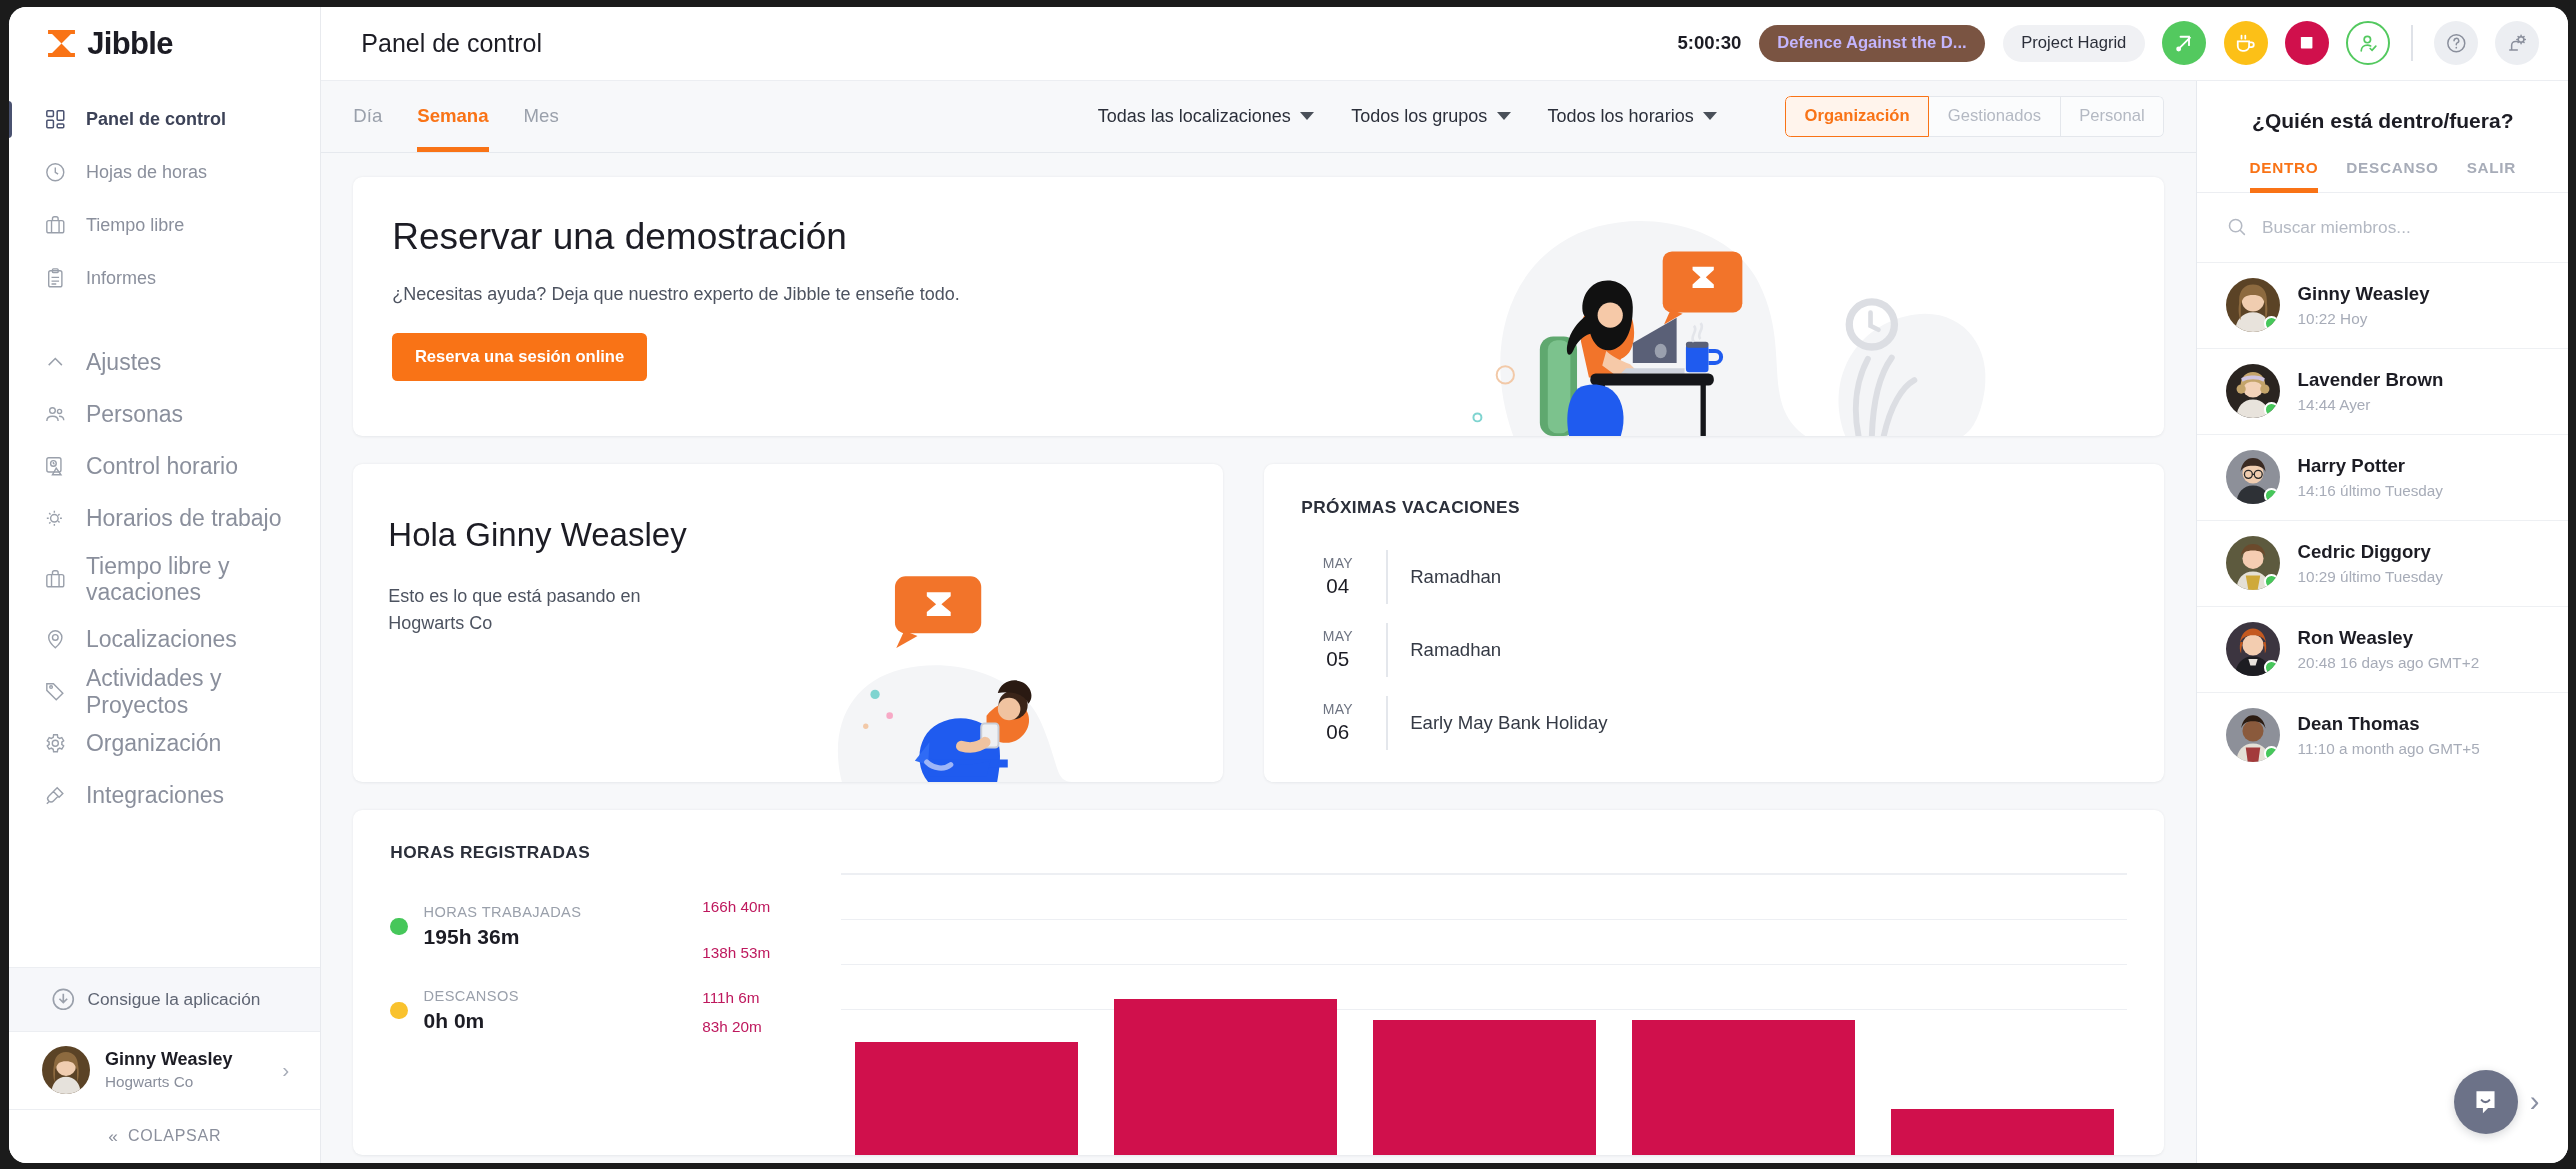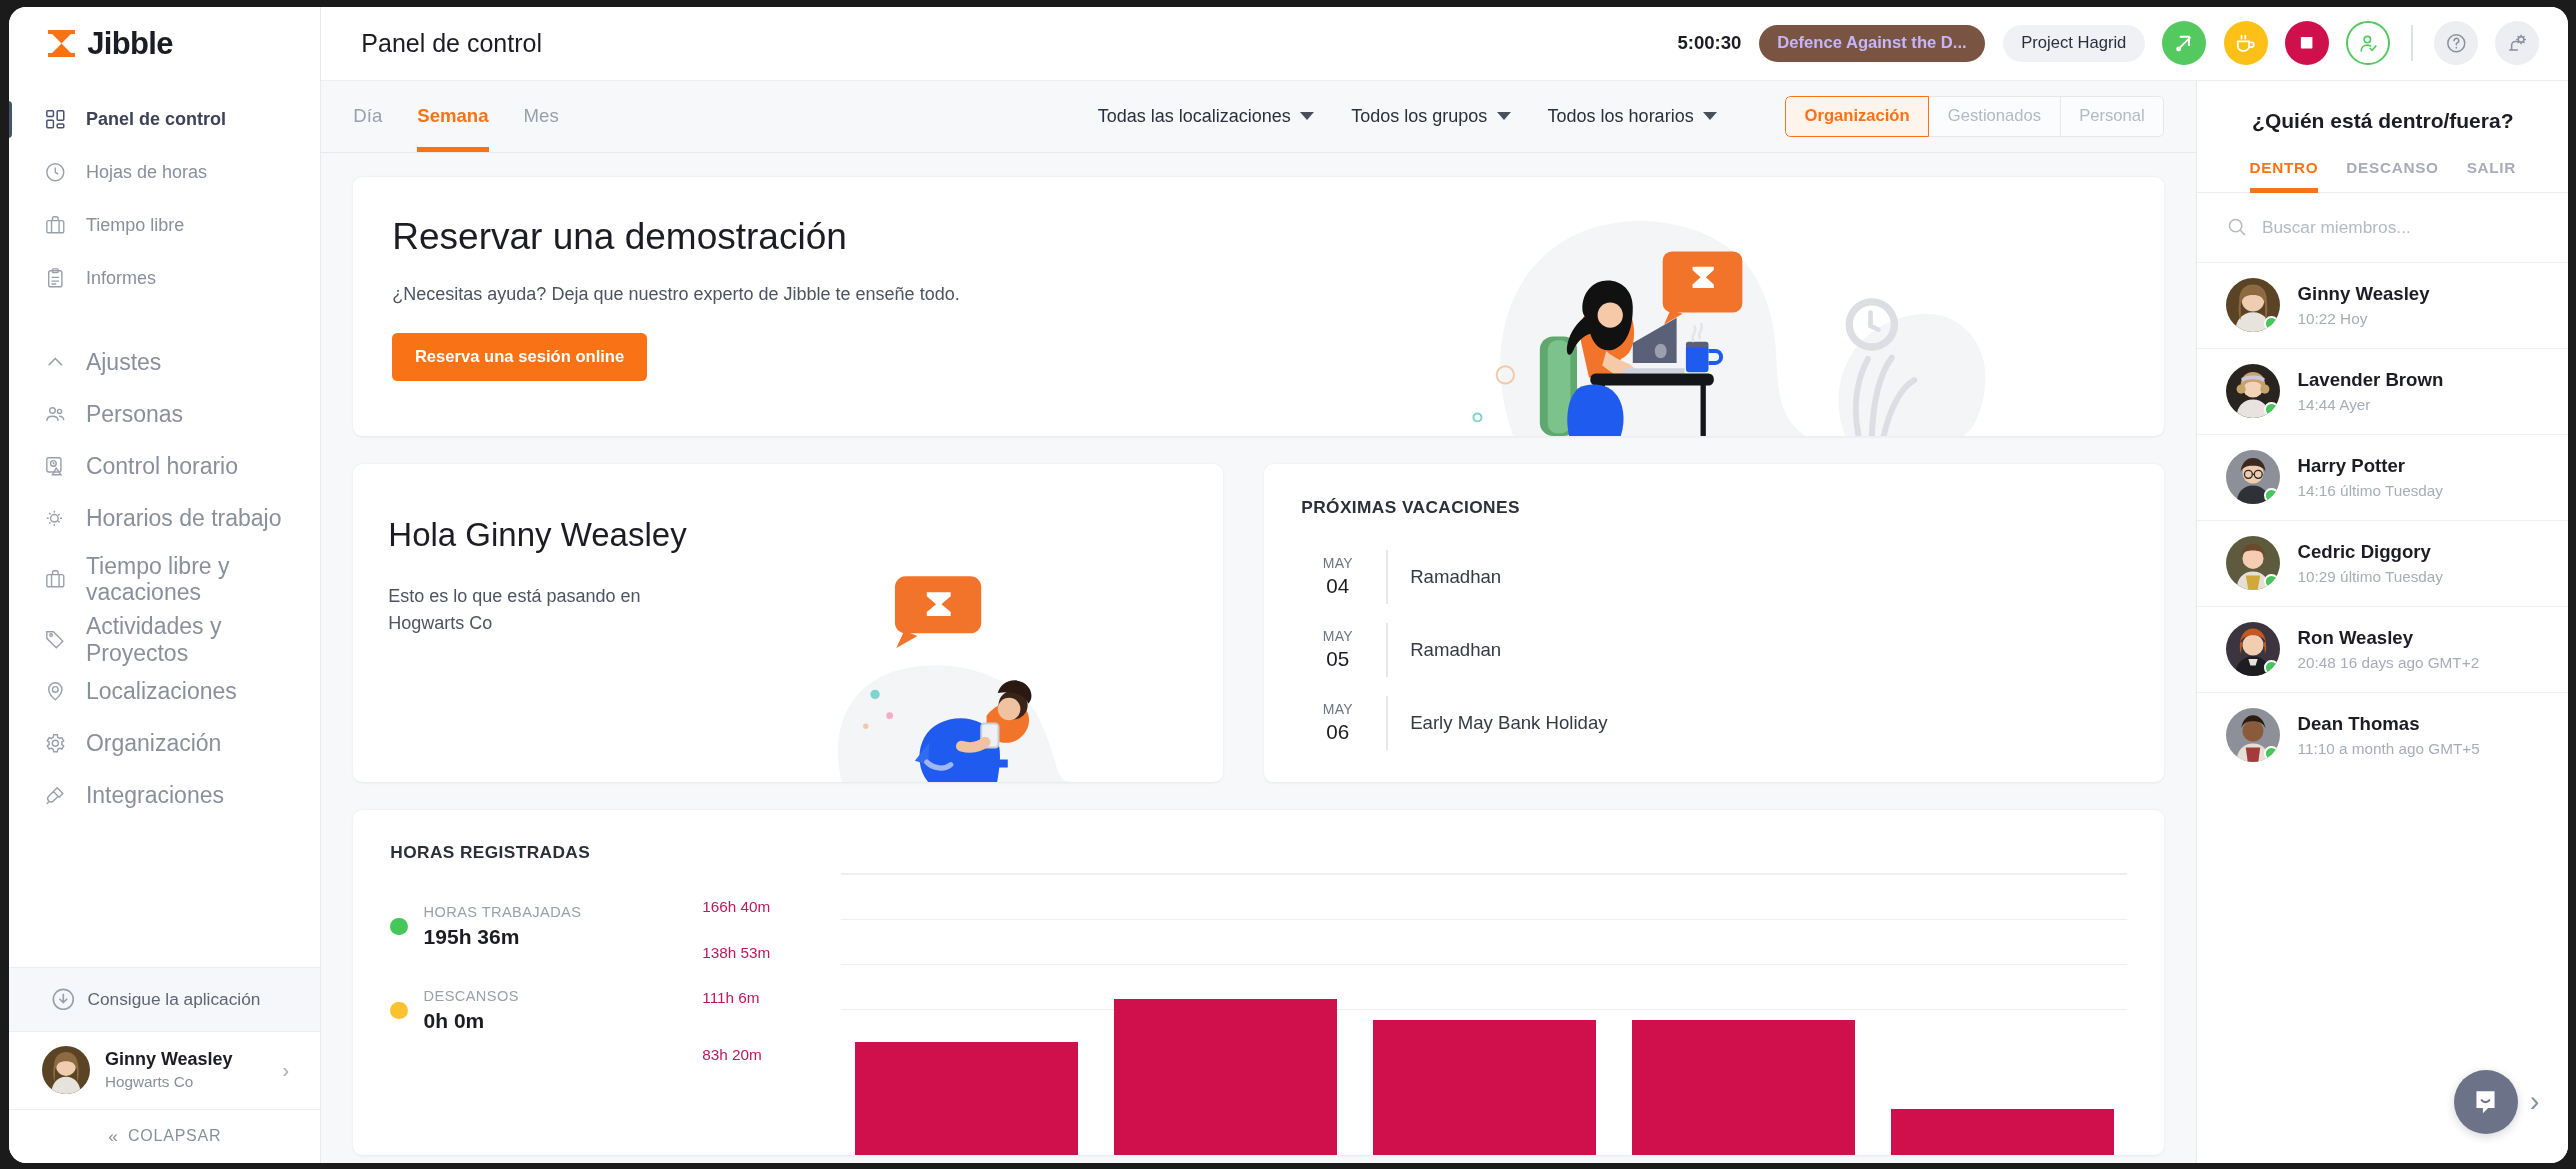--- a/index.html
+++ b/index.html
@@ -289,34 +289,34 @@
           <svg width="22.6" height="22.6" viewBox="0 0 24 24" fill="none" stroke="#9aa0ab" stroke-width="1.5">
             <rect x="3" y="7" width="18" height="13" rx="2"></rect>
               <path d="M9 7V5a2 2 0 0 1 2-2h2a2 2 0 0 1 2 2v2M8 7v13M16 7v13"></path>
           </svg>
         </span>
         <span class="lbl" style="max-width:199px">Tiempo libre y vacaciones</span>
       </div>
       <div class="nav-item">
         <span class="ico">
           <svg width="22.6" height="22.6" viewBox="0 0 24 24" fill="none" stroke="#9aa0ab" stroke-width="1.5">
+            <path d="M12 21s7-6.2 7-11a7 7 0 1 0-14 0c0 4.8 7 11 7 11z"></path>
+              <circle cx="12" cy="10" r="3"></circle>
+          </svg>
+        </span>
+        <span class="lbl">Localizaciones</span>
+      </div>
+      <div class="nav-item">
+        <span class="ico">
+          <svg width="22.6" height="22.6" viewBox="0 0 24 24" fill="none" stroke="#9aa0ab" stroke-width="1.5">
             <path d="M3 11V4h7l10 10-7 7z"></path>
               <circle cx="7.5" cy="7.5" r="1.4"></circle>
           </svg>
         </span>
         <span class="lbl">Actividades y Proyectos</span>
-      </div>
-      <div class="nav-item">
-        <span class="ico">
-          <svg width="22.6" height="22.6" viewBox="0 0 24 24" fill="none" stroke="#9aa0ab" stroke-width="1.5">
-            <path d="M12 21s7-6.2 7-11a7 7 0 1 0-14 0c0 4.8 7 11 7 11z"></path>
-              <circle cx="12" cy="10" r="3"></circle>
-          </svg>
-        </span>
-        <span class="lbl">Localizaciones</span>
       </div>
       <div class="nav-item">
         <span class="ico">
           <svg width="22.6" height="22.6" viewBox="0 0 24 24" fill="none" stroke="#9aa0ab" stroke-width="1.5">
             <circle cx="12" cy="12" r="3.2"></circle>
             <path d="M19 12a7 7 0 0 0-.1-1.2l2-1.5-2-3.4-2.3 1a7 7 0 0 0-2-1.2L14.2 3h-4l-.4 2.7a7 7 0 0 0-2 1.2l-2.3-1-2 3.4 2 1.5A7 7 0 0 0 5.4 12c0 .4 0 .8.1 1.2l-2 1.5 2 3.4 2.3-1a7 7 0 0 0 2 1.2l.4 2.7h4l.4-2.7a7 7 0 0 0 2-1.2l2.3 1 2-3.4-2-1.5c.1-.4.1-.8.1-1.2z"></path>
           </svg>
         </span>
         <span class="lbl">Organización</span>
       </div>
@@ -575,21 +575,21 @@
             </div>
 
             <div class="chart">
               <div class="gridline" style="top:18.6px"></div>
               <div class="ytick" style="top:18.6px">166h 40m</div>
               <div class="gridline" style="top:64px"></div>
               <div class="ytick" style="top:64px">138h 53m</div>
               <div class="gridline" style="top:109px"></div>
               <div class="ytick" style="top:109px">111h 6m</div>
               <div class="gridline" style="top:154px"></div>
-              <div class="ytick" style="top:166px">83h 20m</div>
+              <div class="ytick" style="top:138px">83h 20m</div>
               <div class="bars">
                 <div class="bar" style="height:113px"></div>
                 <div class="bar" style="height:156px"></div>
                 <div class="bar" style="height:135px"></div>
                 <div class="bar" style="height:135px"></div>
                 <div class="bar" style="height:46px"></div>
               </div>
             </div>
           </div>
 

